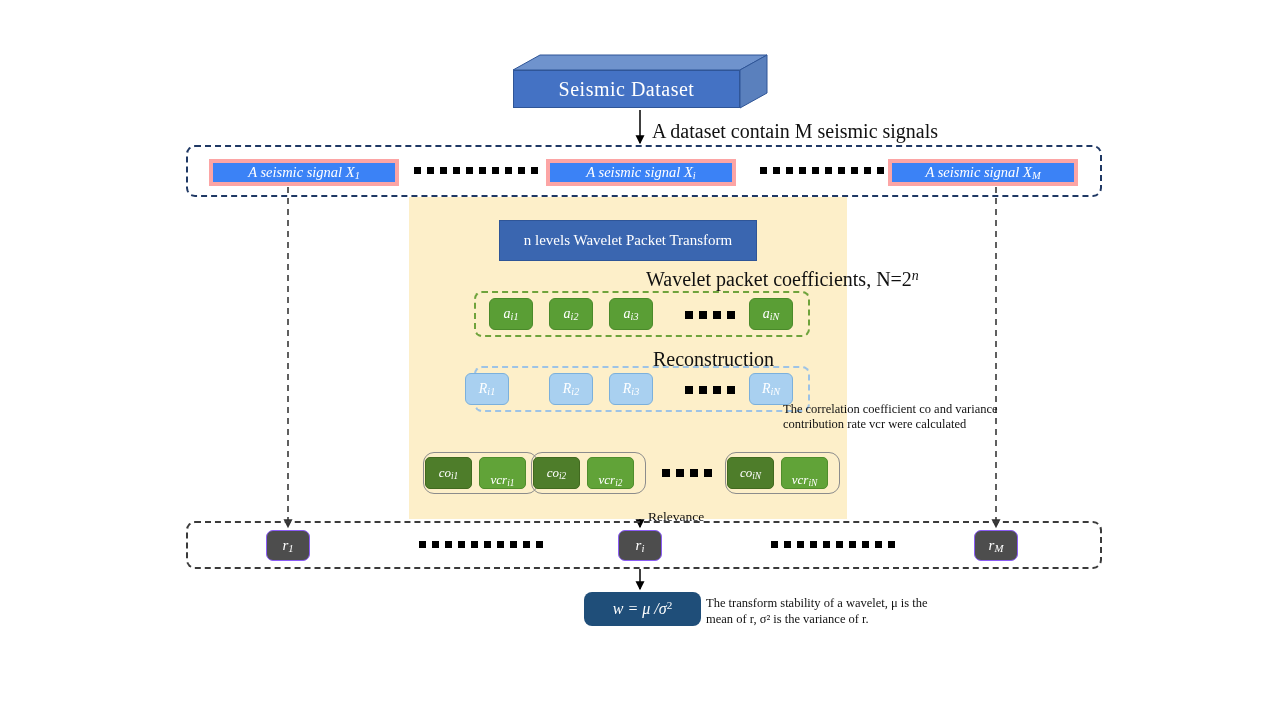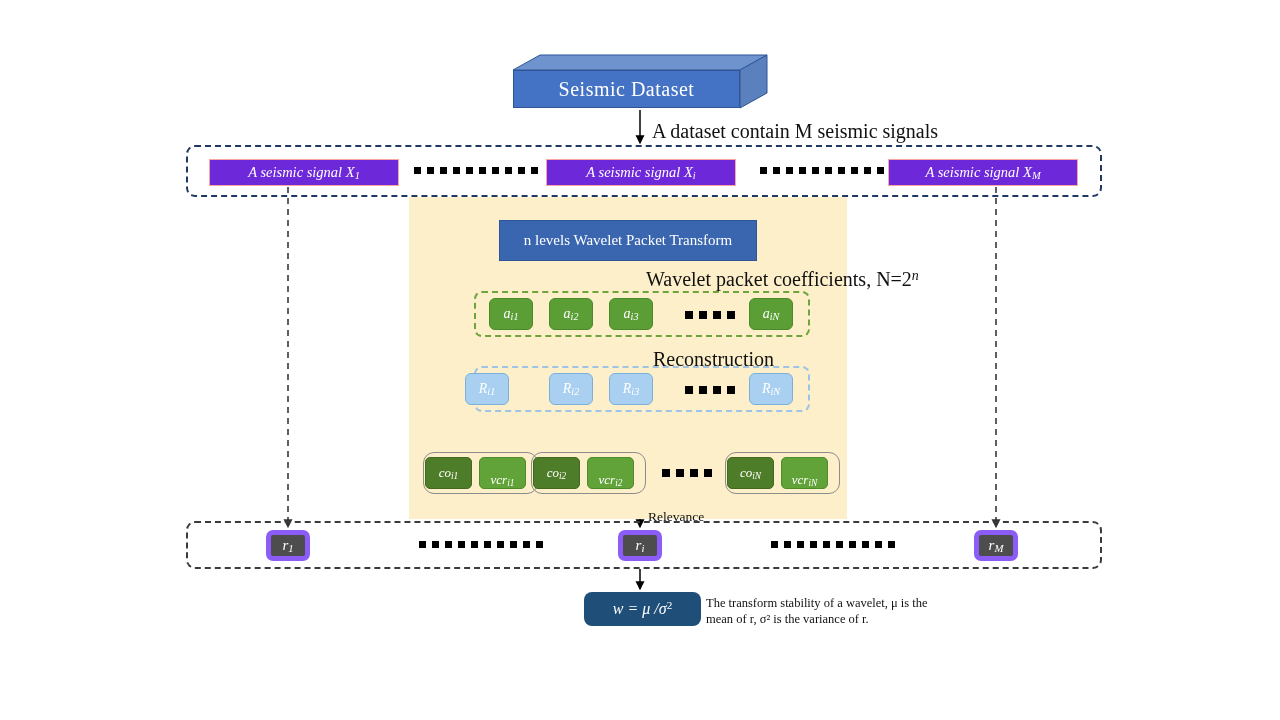--- a/index.html
+++ b/index.html
@@ -13,21 +13,21 @@
   #svg-layer{position:absolute;left:0;top:0;width:1280px;height:720px;}
   .node{position:absolute;box-sizing:border-box;display:flex;
         align-items:center;justify-content:center;text-align:center;}
 
   
   #dataset-box{left:513px;top:70px;width:227px;height:38px;
     background:#4472c4;border:1px solid #2f5597;color:#ffffff;
     font-size:20px;letter-spacing:.5px;}
 
   
-  .sig-box{background:#6d28d9;border:1px solid #fca5a5;color:#ffffff;
+  .sig-box{background:#3b82f6;border:4px solid #fca5a5;color:#ffffff;
     font-size:14.5px;height:27px;}
   #sig-1{left:209px;top:159px;width:190px;}
   #sig-i{left:546px;top:159px;width:190px;}
   #sig-M{left:888px;top:159px;width:190px;}
 
   
   .dash-row{position:absolute;box-sizing:border-box;border:2px dashed #1f3864;
     border-radius:9px;}
   #signal-row{left:186px;top:145px;width:916px;height:52px;}
   #relevance-row{left:186px;top:521px;width:916px;height:48px;
@@ -55,21 +55,21 @@
 
   
   .pair-group{position:absolute;box-sizing:border-box;border:1.3px solid #8c8c8c;
     border-radius:11px;background:transparent;height:42px;top:452px;}
   .co-box{background:#4e7d2a;border:1px solid #41691f;border-radius:5px;
     color:#ffffff;font-size:13px;height:32px;width:47px;top:457px;font-style:italic;}
   .vcr-box{background:#61a338;border:1px solid #4f8d2c;border-radius:5px;
     color:#ffffff;font-size:13px;height:32px;width:47px;top:457px;font-style:italic;align-items:flex-end;}
 
   
-  .r-res{background:#4d4d4d;border:5px solid #8b5cf6;border-radius:7px;
+  .r-res{background:#4d4d4d;border:1px solid #8b5cf6;border-radius:7px;
     color:#ffffff;font-size:15px;height:31px;width:44px;top:530px;font-style:italic;}
 
   
   #formula-box{left:584px;top:592px;width:117px;height:34px;
     background:#1f4e79;border-radius:8px;color:#ffffff;font-size:16px;}
 
   
   .lbl{position:absolute;color:#111111;font-size:20px;white-space:nowrap;}
   .lbl-sm{position:absolute;color:#111111;font-size:12.5px;line-height:15px;}
   #lbl-dataset-arrow{left:652px;top:120px;}
@@ -311,16 +311,17 @@
   </div>
 
   <div class="lbl" id="lbl-dataset-arrow">A dataset contain M seismic signals</div>
 
   <div class="lbl" id="lbl-coeff"><span>Wavelet  packet coefficients,   N=2</span><span class="sup it">n</span></div>
 
   <div class="lbl" id="lbl-recon">Reconstruction</div>
 
   <div class="lbl" id="lbl-relevance">Relevance</div>
 
+  <div class="lbl-sm" id="lbl-corr">The correlation coefficient co and variance contribution rate vcr were calculated</div>
 
   <div class="lbl-sm" id="lbl-formula">The transform stability of a wavelet, μ is the mean of r, σ² is the variance of r.</div>
 
 </div>
 
 </body></html>

